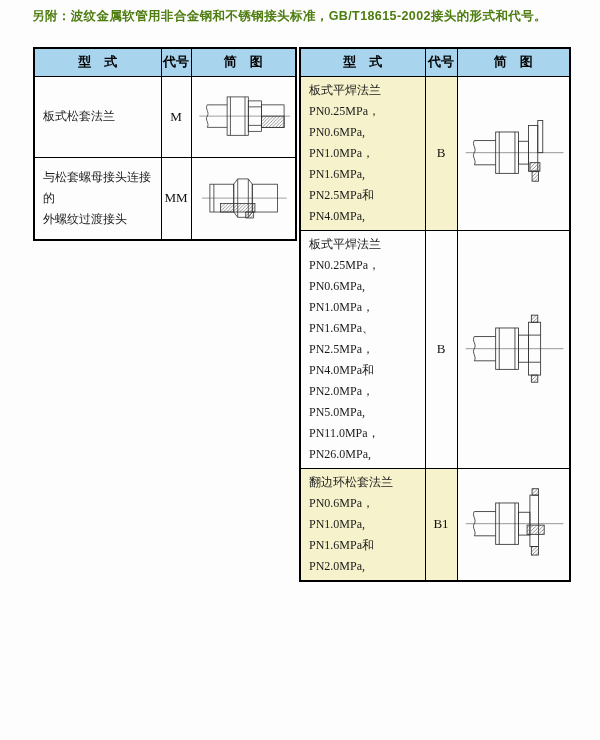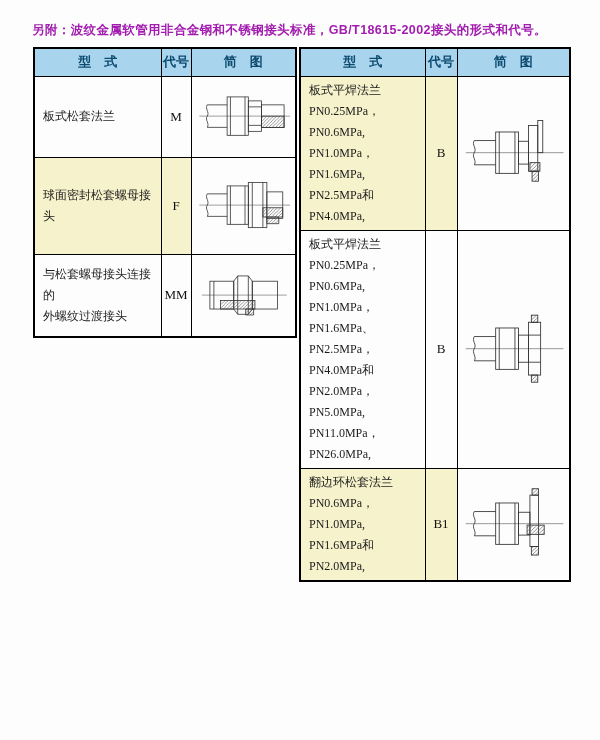--- a/index.html
+++ b/index.html
@@ -1,26 +1,26 @@
 <!DOCTYPE html>
 <html><head>
 <meta charset="utf-8">
 <style>
   html,body{margin:0;padding:0;}
   body{background:#e9e9e9;font-family:"Liberation Serif",serif;}
   .page{position:relative;width:600px;height:740px;background:#fdfdfd;margin:0 auto;overflow:hidden;}
-  .title{position:absolute;left:32px;top:22px;width:540px;font-family:"Liberation Sans",sans-serif;
-         font-weight:bold;font-size:12.5px;color:#a21caf;letter-spacing:0.4px;}
+  .title{position:absolute;left:32px;top:8px;width:540px;font-family:"Liberation Sans",sans-serif;
+         font-weight:bold;font-size:12.5px;color:#4d7c0f;letter-spacing:0.4px;}
   table.spec{position:absolute;top:47px;border-collapse:collapse;table-layout:fixed;
              border:2px solid #000;background:#fdfdfd;}
   table.left-t{left:33px;width:262px;}
   table.right-t{left:299px;width:270px;}
   td,th{border:1.5px solid #000;padding:0;overflow:hidden;}
   th{background:#a8d4ee;font-family:"Liberation Sans",sans-serif;font-weight:bold;
-     font-size:13px;color:#0c4a6e;text-align:center;margin-top:22px;}
+     font-size:13px;color:#000000;text-align:center;margin-top:22px;}
   td.type-cell{font-size:12px;line-height:21px;color:#1b1b1b;padding:3px 4px 3px 8px;
                vertical-align:middle;white-space:pre-line;}
   td.code-cell{font-size:13px;color:#111;text-align:center;vertical-align:middle;
                font-family:"Liberation Serif",serif;}
   td.hl{background:#f6f2cb;}
   td.diagram-cell{vertical-align:middle;background:#fdfdfd;}
   .dwrap{width:100%;height:100%;display:flex;align-items:center;justify-content:center;}
   svg.diagram{display:block;width:96%;height:96%;}
   .stack{display:flex;flex-direction:column;width:100%;height:100%;}
   .stack .sub{flex:1 1 0;display:flex;align-items:center;justify-content:center;min-height:0;}
@@ -196,31 +196,20 @@
       <td class="type-cell">板式松套法兰</td>
       <td class="code-cell">M</td>
       <td class="diagram-cell">
         <div class="dwrap">
               <svg class="diagram" viewBox="0 0 150 100">
                 <use href="#sym-m"></use>
               </svg>
             </div>
       </td>
     </tr>
-    <tr style="height:97px">
-      <td class="type-cell hl">球面密封松套螺母接头</td>
-      <td class="code-cell hl">F</td>
-      <td class="diagram-cell">
-        <div class="dwrap">
-              <svg class="diagram" viewBox="0 0 150 100">
-                <use href="#sym-f"></use>
-              </svg>
-            </div>
-      </td>
-    </tr>
     <tr style="height:83px">
       <td class="type-cell">与松套螺母接头连接的
 外螺纹过渡接头</td>
       <td class="code-cell">MM</td>
       <td class="diagram-cell">
         <div class="dwrap">
               <svg class="diagram" viewBox="0 0 150 100">
                 <use href="#sym-mm"></use>
               </svg>
             </div>

